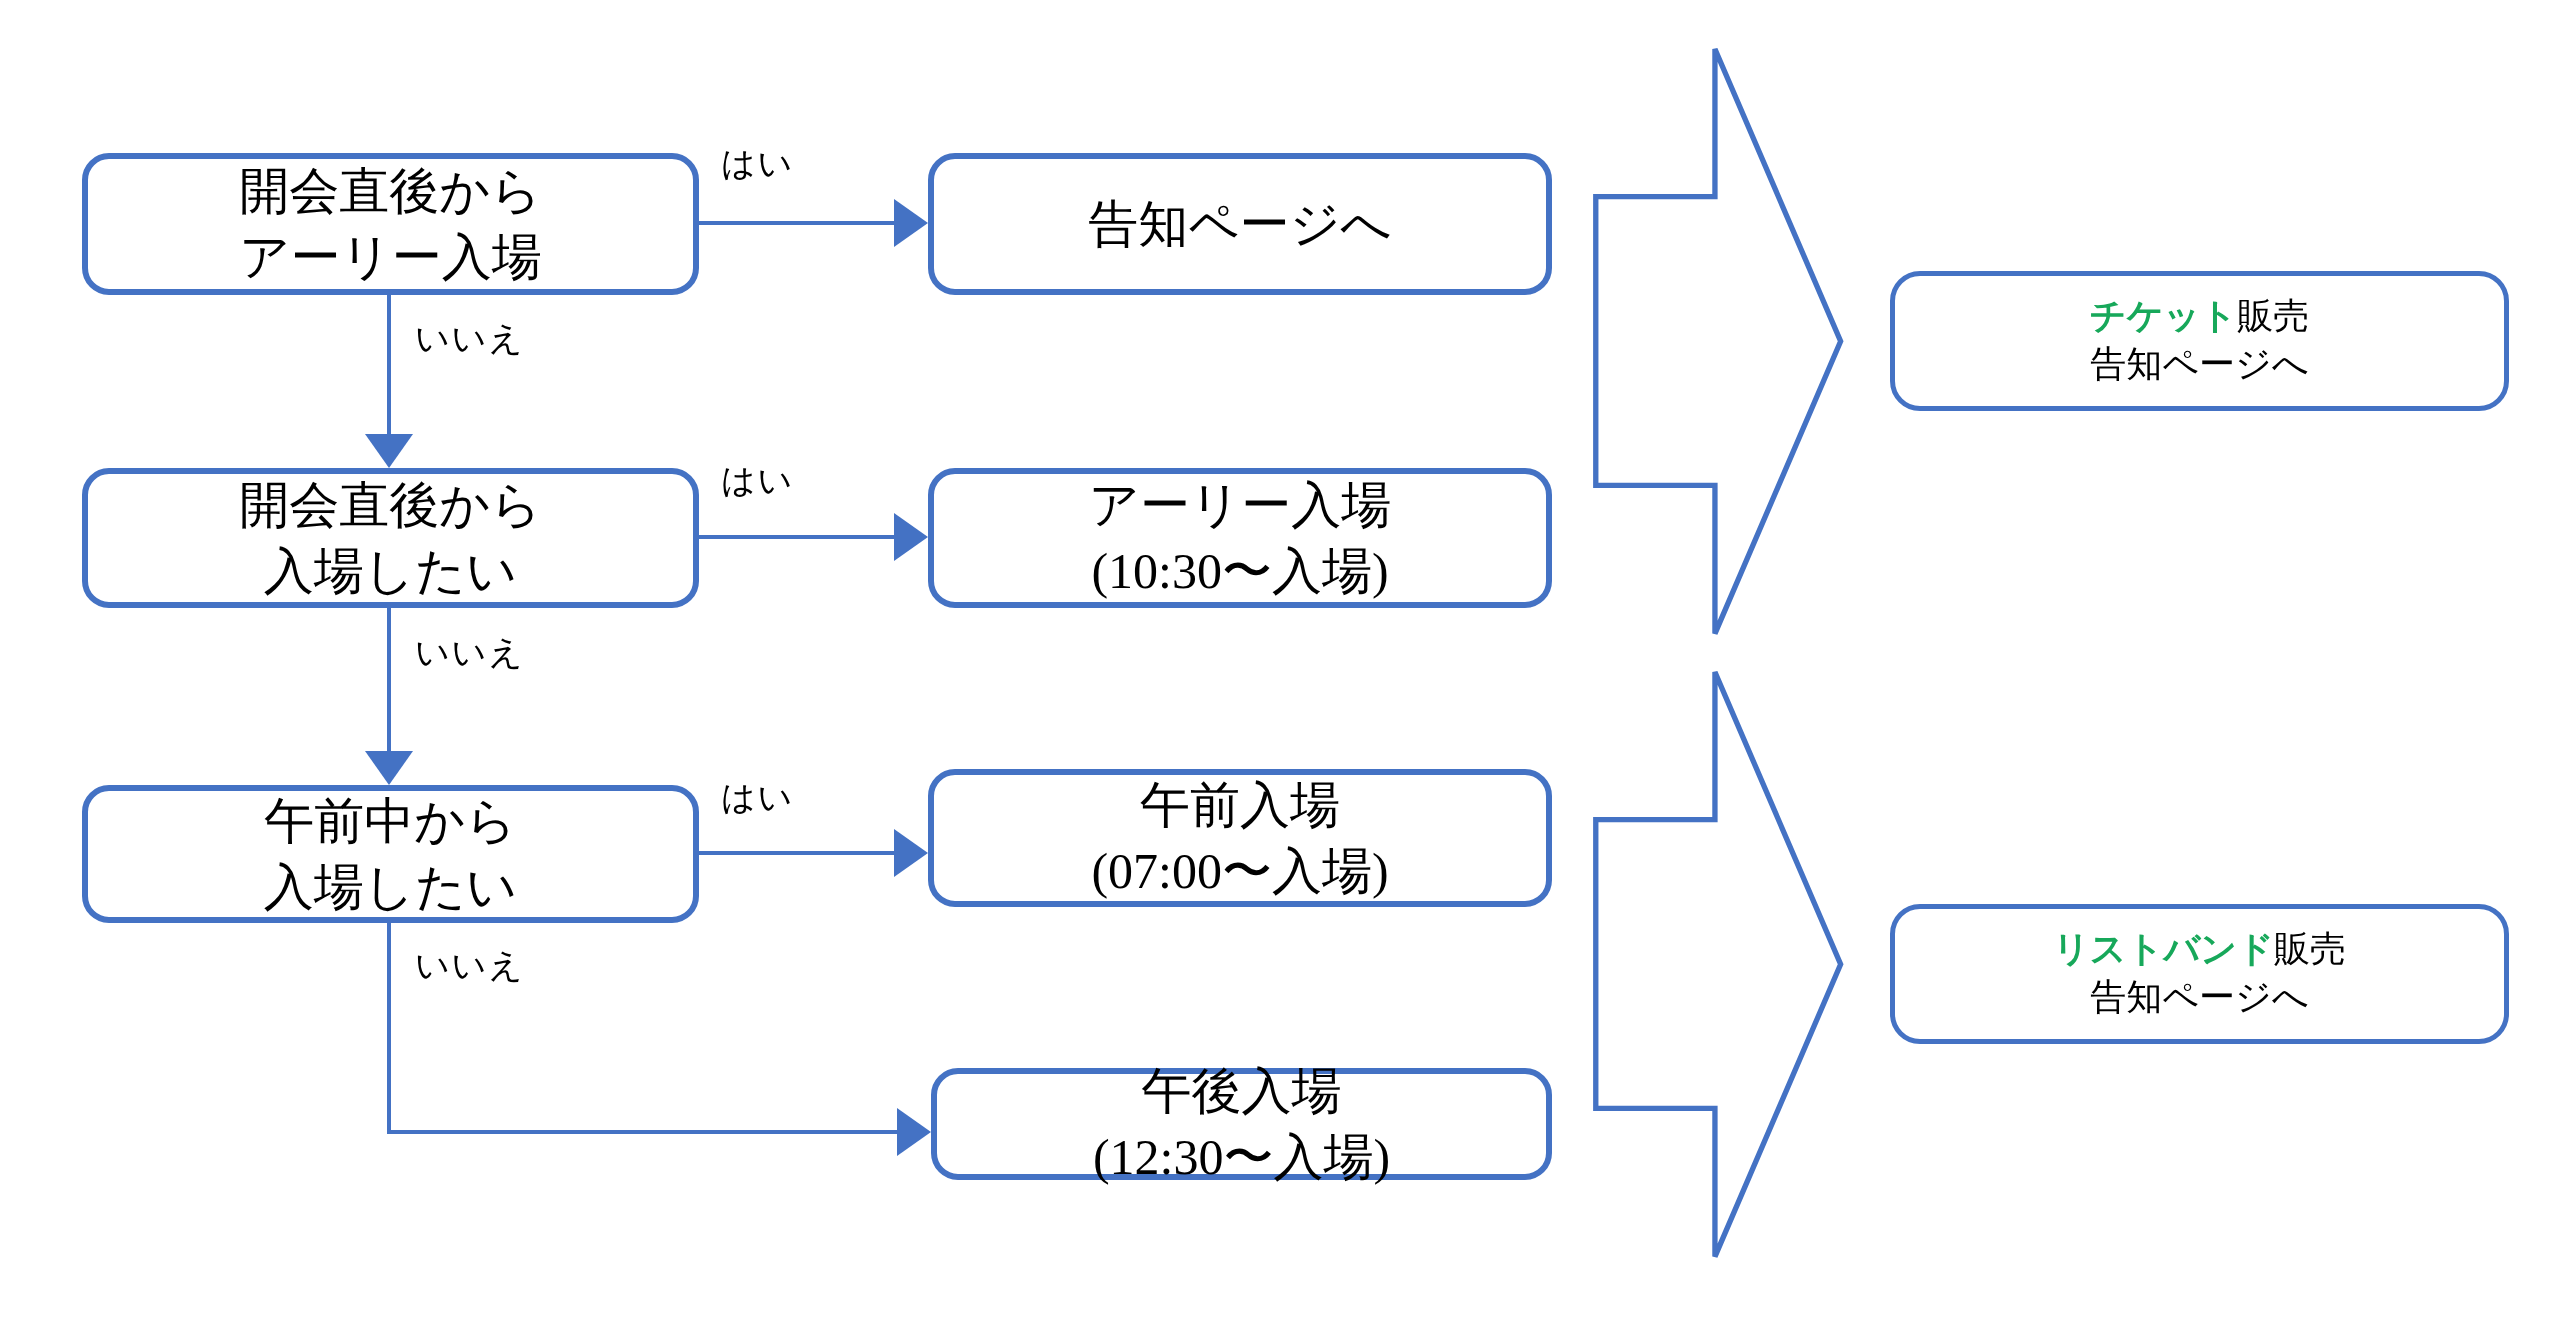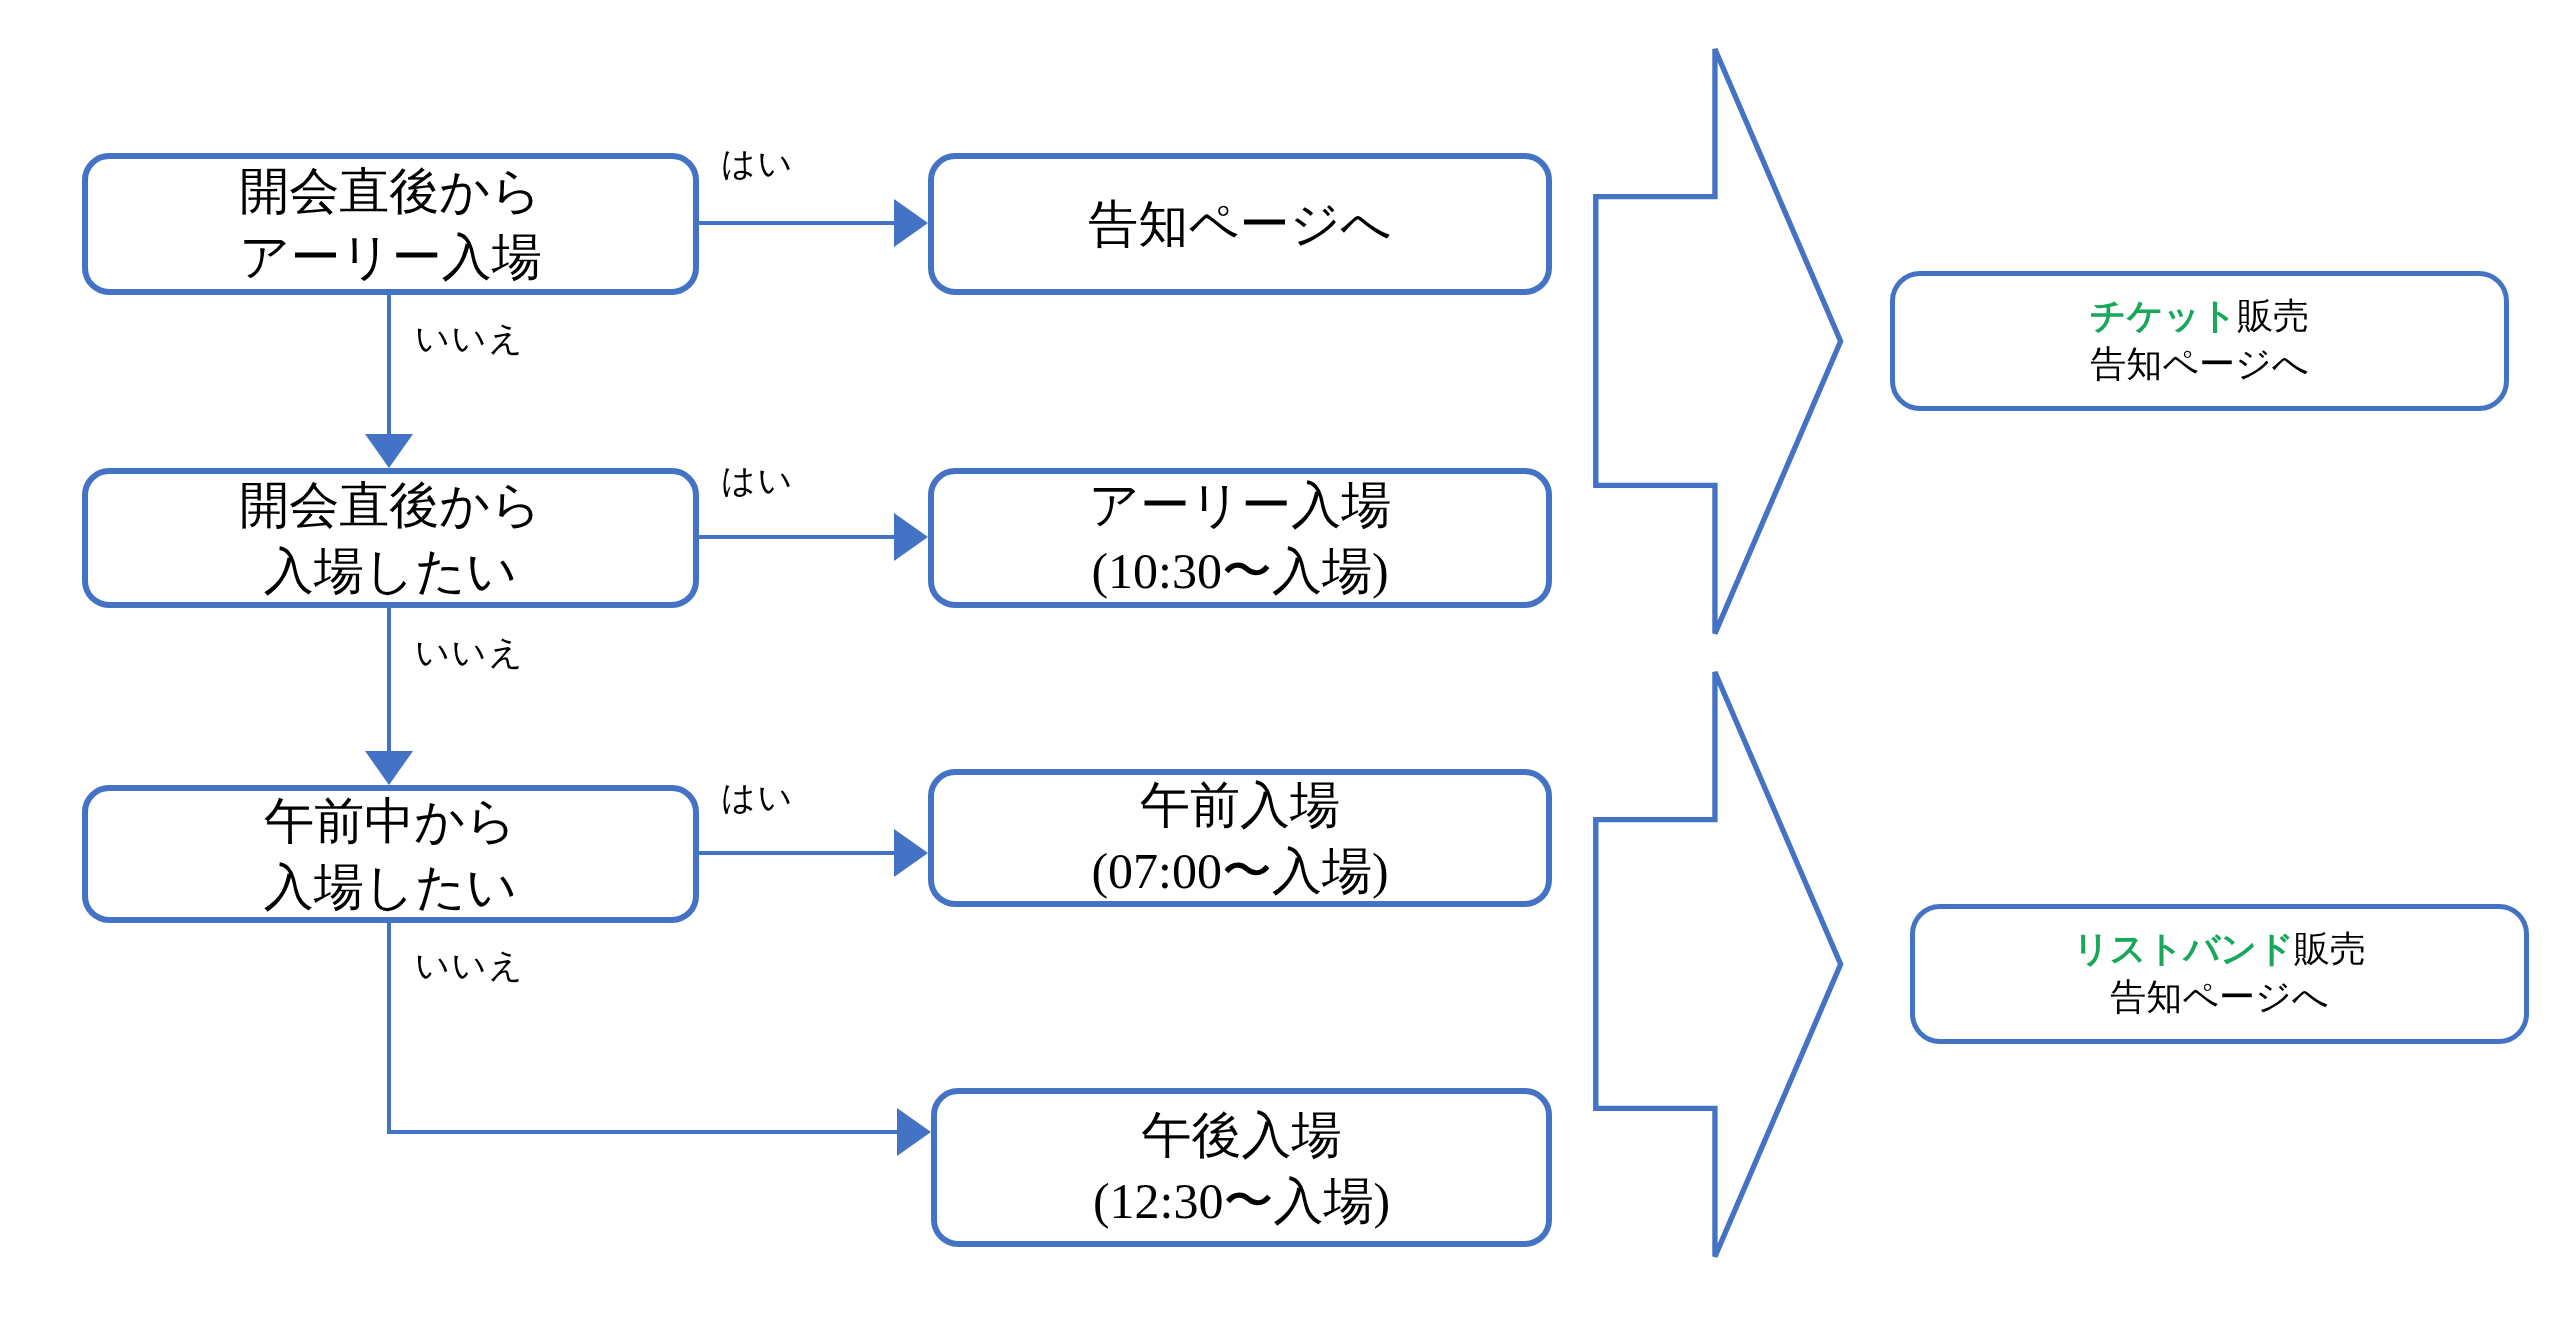--- a/index.html
+++ b/index.html
@@ -57,31 +57,31 @@
   <div class="box" style="left:928px;top:468px;width:624px;height:140px;">
     <span class="line">アーリー入場</span>
     <span class="line">(10:30〜入場)</span>
   </div>
 
   <div class="box" style="left:928px;top:769px;width:624px;height:138px;">
     <span class="line">午前入場</span>
     <span class="line">(07:00〜入場)</span>
   </div>
 
-  <div class="box" style="left:931px;top:1068px;width:621px;height:159px;margin-top:20px;">
+  <div class="box" style="left:931px;top:1068px;width:621px;height:112px;">
     <span class="line">午後入場</span>
     <span class="line">(12:30〜入場)</span>
   </div>
 
   <div class="box cta" style="left:1890px;top:271px;width:619px;height:140px;">
     <span class="line"><span class="hl">チケット</span><span>販売</span></span>
     <span class="line">告知ページへ</span>
   </div>
 
-  <div class="box cta" style="left:1890px;top:904px;width:619px;height:140px;margin-left:20px;">
+  <div class="box cta" style="left:1890px;top:904px;width:619px;height:140px;">
     <span class="line"><span class="hl">リストバンド</span><span>販売</span></span>
     <span class="line">告知ページへ</span>
   </div>
 
   <div class="hline" style="left:699px;top:221px;width:196px;"></div>
   <div class="tri-right" style="left:894px;top:199px;"></div>
 
   <div class="hline" style="left:699px;top:535px;width:196px;"></div>
   <div class="tri-right" style="left:894px;top:513px;"></div>
 

